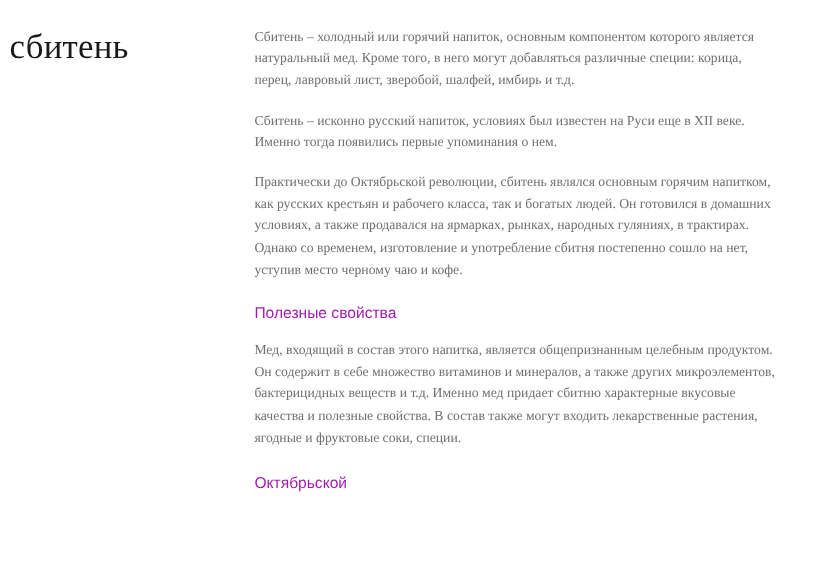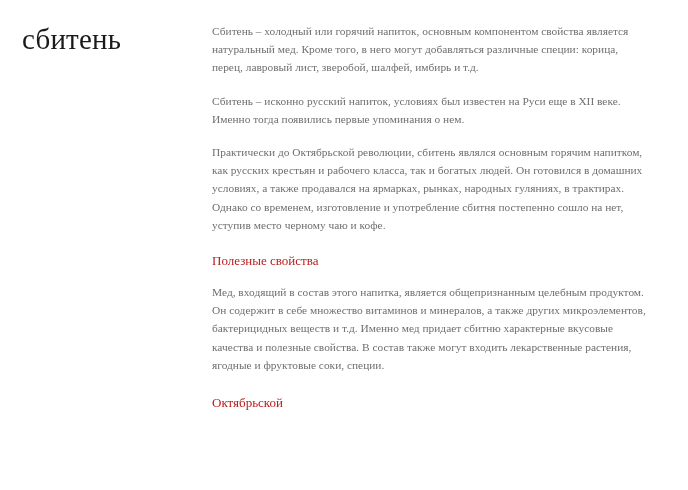--- a/index.html
+++ b/index.html
@@ -15,21 +15,21 @@
     font-family: "Liberation Serif", serif;
   }
   .page {
     position: relative;
     width: 688px;
     height: 490px;
     box-sizing: border-box;
   }
   .title-col {
     position: absolute;
-    left: 16px;
+    left: 2px;
     top: 22px;
     width: 212px;
     padding-left: 6px;
     box-sizing: border-box;
   }
   .page-title {
     font-family: "Liberation Serif", serif;
     font-size: 29px;
     line-height: 34px;
     font-weight: 400;
@@ -46,43 +46,43 @@
   }
   .body-text {
     font-family: "Liberation Serif", serif;
     font-size: 11.4px;
     line-height: 18.2px;
     color: #6f6f6f;
     margin: 0 0 15px 0;
     text-align: left;
   }
   .section-heading {
-    font-family: Liberation Serif, serif;
+    font-family: Liberation Sans, sans-serif;
     font-size: 13px;
     line-height: 18px;
-    color: #b91c1c;
+    color: #a21caf;
     margin: 20px 0 13px 0;
     font-weight: 400;
   }
   .section-heading.first {
     margin-top: 18px;
   }
 </style>
 </head>
 <body>
 
 <div class="page">
 
   <div class="title-col">
     <h1 class="page-title">сбитень</h1>
   </div>
 
   <div class="content-col">
 
-    <p class="body-text">Сбитень – холодный или горячий напиток, основным компонентом свойства является натуральный мед. Кроме того, в него могут добавляться различные специи: корица, перец, лавровый лист, зверобой, шалфей, имбирь и т.д.</p>
+    <p class="body-text">Сбитень – холодный или горячий напиток, основным компонентом которого является натуральный мед. Кроме того, в него могут добавляться различные специи: корица, перец, лавровый лист, зверобой, шалфей, имбирь и т.д.</p>
     <p class="body-text">Сбитень – исконно русский напиток, условиях был известен на Руси еще в XII веке. Именно тогда появились первые упоминания о нем.</p>
     <p class="body-text">Практически до Октябрьской революции, сбитень являлся основным горячим напитком, как русских крестьян и рабочего класса, так и богатых людей. Он готовился в домашних условиях, а также продавался на ярмарках, рынках, народных гуляниях, в трактирах. Однако со временем, изготовление и употребление сбитня постепенно сошло на нет, уступив место черному чаю и кофе.</p>
 
     <h2 class="section-heading first">Полезные свойства</h2>
     <p class="body-text">Мед, входящий в состав этого напитка, является общепризнанным целебным продуктом. Он содержит в себе множество витаминов и минералов, а также других микроэлементов, бактерицидных веществ и т.д. Именно мед придает сбитню характерные вкусовые качества и полезные свойства. В состав также могут входить лекарственные растения, ягодные и фруктовые соки, специи.</p>
 
     <h2 class="section-heading">Октябрьской</h2>
 
   </div>
 

